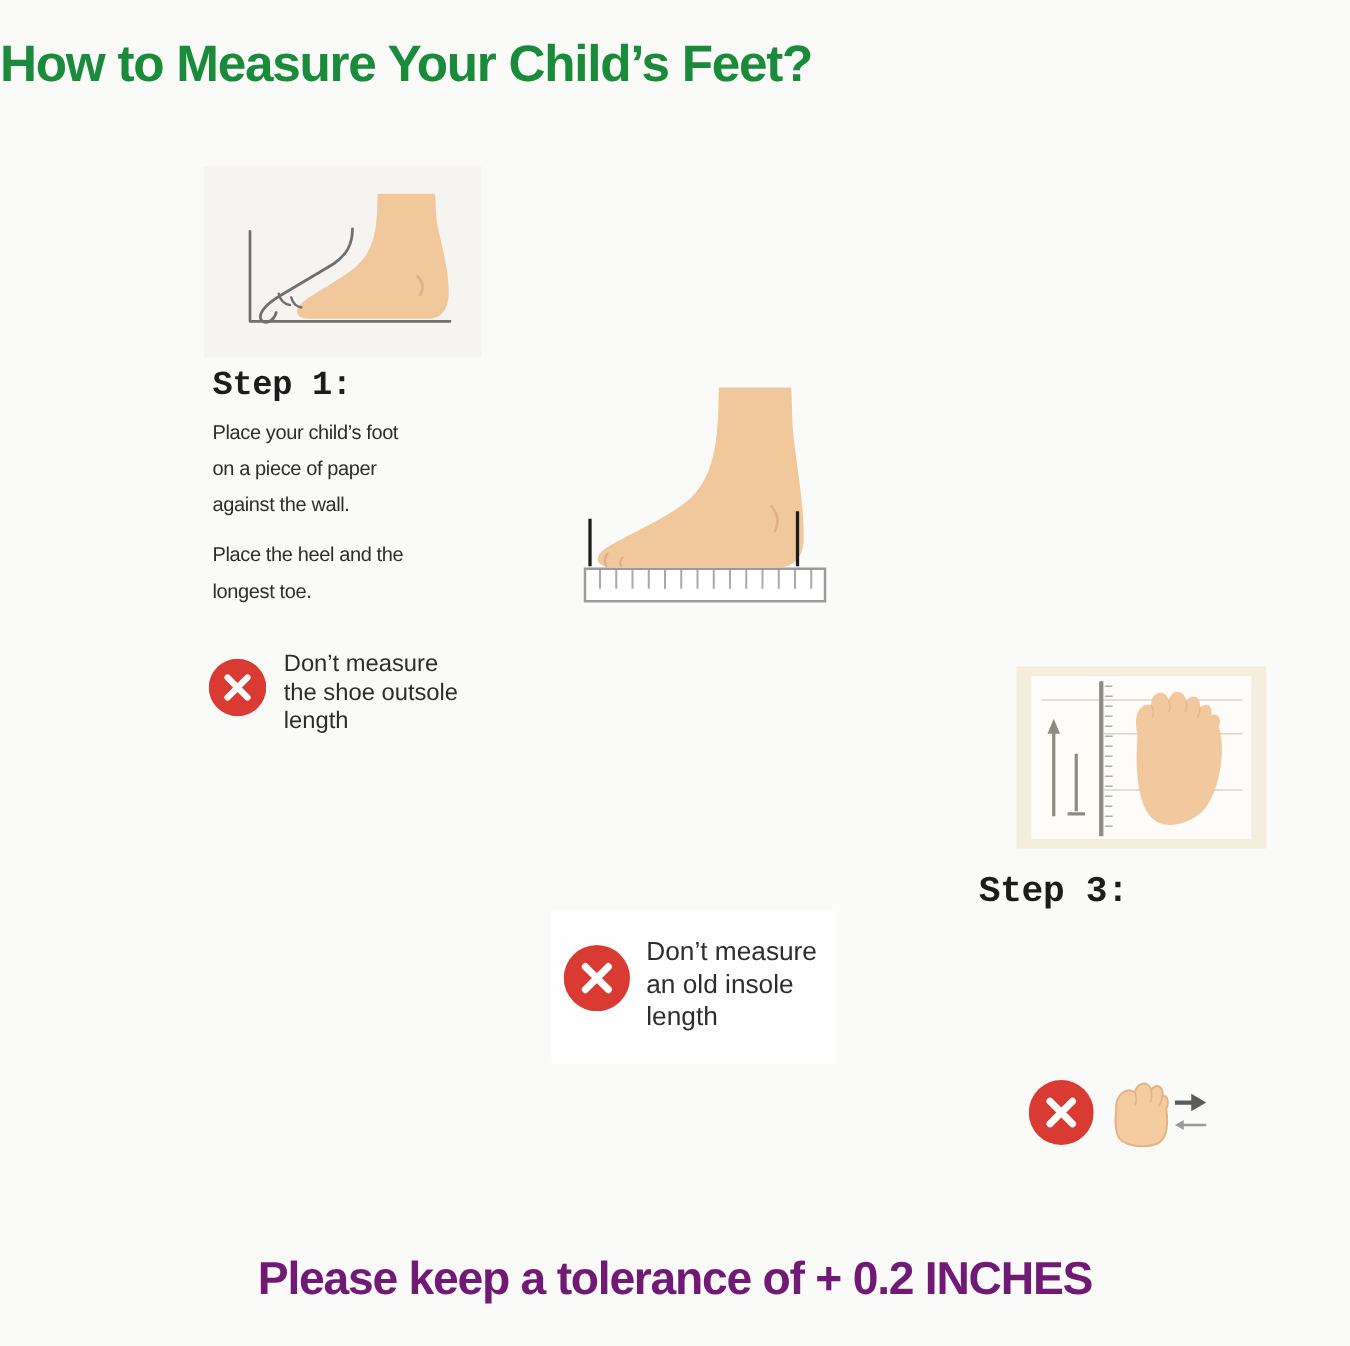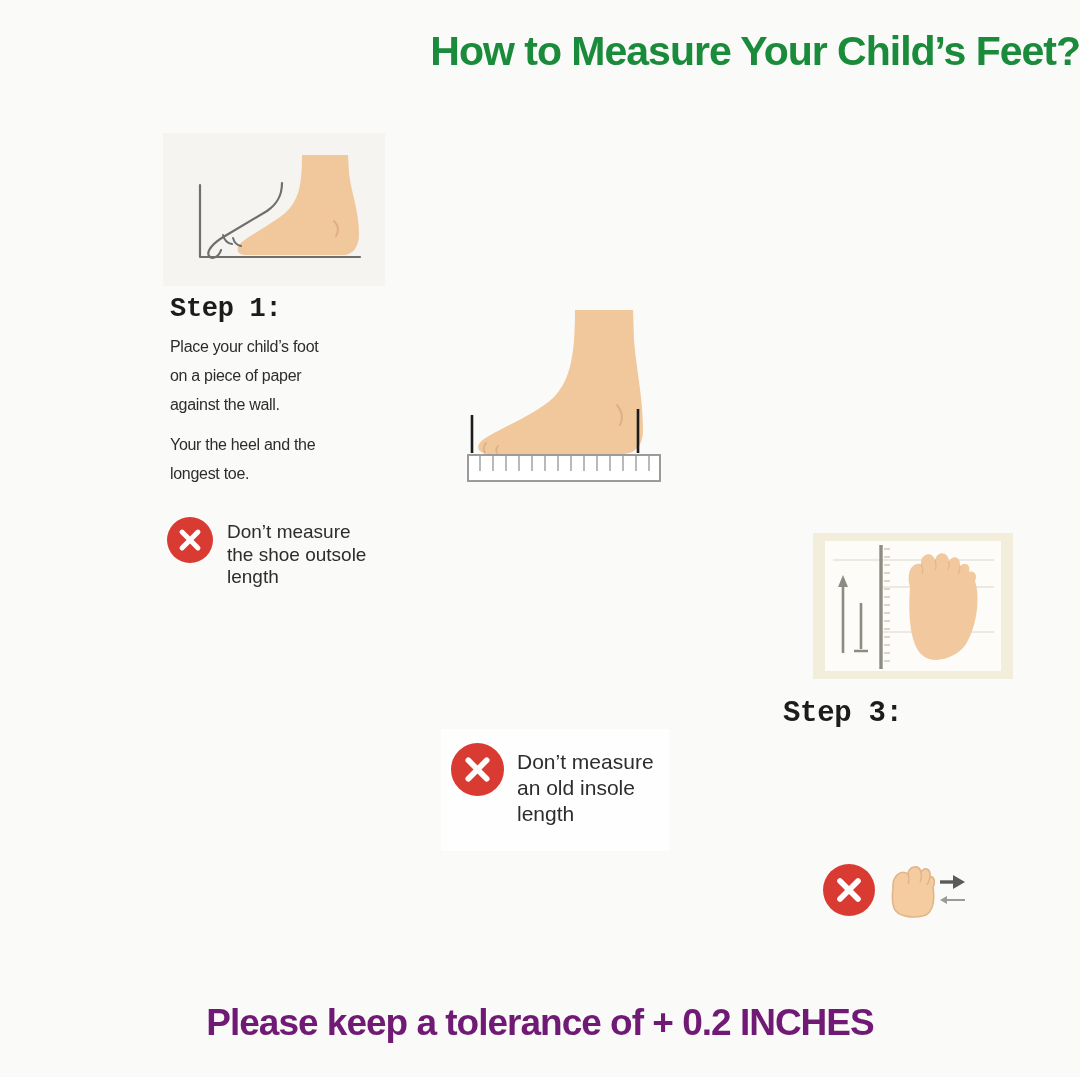--- a/index.html
+++ b/index.html
@@ -4,41 +4,41 @@
 <style>
   html,body { margin:0; padding:0; background:#ffffff; }
   #canvas {
     position:relative; width:1080px; height:1077px;
     background:#fafaf8; overflow:hidden;
     font-family:"Liberation Sans", sans-serif;
     color:#2d2d2d;
   }
   .title {
     position:absolute; top:28px; left:0; width:100%;
-    text-align:right; font-size:41px; font-weight:700;
+    text-align:left; font-size:41px; font-weight:700;
     letter-spacing:-1px; color:#1a8a3b;
   }
   .fig { position:absolute; }
   .fig1 { left:163px; top:133px; width:222px; height:153px; background:#f5f4f1; }
   .fig2 { left:450px; top:295px; width:250px; height:195px; }
   .fig3 { left:813px; top:533px; width:200px; height:146px; }
   .step-block { position:absolute; }
   .step1-block { left:170px; top:294px; }
   .step2-block { left:461px; top:504px; }
   .step3-block { left:783px; top:697px; }
   .step-label { font-size:29px; font-weight:700; color:#1c1c1c; letter-spacing:-0.3px;font-family:Liberation Mono, monospace; }
   .step1-block .step-label { font-size:27px; }
   .pre { white-space:pre-line; }
   .step-para {
     margin-top:9px; font-size:25px; line-height:32px;
     letter-spacing:-0.3px; color:#2d2d2d;
   }
   .step1-block .step-para { font-size:16px; line-height:29px; margin-top:8px; }
   .step1-block .para2 { margin-top:11px; }
-  .warn { position:absolute; display:flex; align-items:flex-start; }
+  .warn { position:absolute; display:flex; align-items:center; }
   .warn1 { left:167px; top:517px; }
   .warn2 { left:451px; top:743px; }
   .warn3 { left:823px; top:861px; align-items:center; }
   .warn .x-wrap { flex:0 0 auto; }
   .warn-text { font-size:19px; line-height:22.5px; padding-top:4px; margin-left:14px; color:#2d2d2d; }
   .warn2 .warn-text { font-size:21px; line-height:26px; padding-top:6px; margin-left:13px; }
   .warn2-card {
     position:absolute; left:441px; top:729px; width:228px; height:122px;
     background:#fefefe;
   }
@@ -65,21 +65,21 @@
       <path d="M119 50 C119 63 114 71 104 78 L62 103 C50 110 43 118 46 123 C49 127 56 124 58 117" fill="none" stroke="#6f6f6f" stroke-width="2.2" stroke-linecap="round"></path>
       <path d="M60 102 q2 8 9 9 M70 105 q2 7 8 8" fill="none" stroke="#6f6f6f" stroke-width="2" stroke-linecap="round"></path>
     </svg>
   </div>
 
   <div class="step-block step1-block">
     <div class="step-label">Step 1:</div>
     <div class="step-para pre">Place your child’s foot
 on a piece of paper
 against the wall.</div>
-    <div class="step-para pre para2">Your the heel and the
+    <div class="step-para pre para2">Place the heel and the
 longest toe.</div>
   </div>
 
   <div class="warn warn1">
     <span class="x-wrap">
       <svg width="46" height="46" viewBox="0 0 52 52">
         <circle cx="26" cy="26" r="26" fill="#d93b33"></circle>
         <path d="M17 17 L35 35 M35 17 L17 35" stroke="#ffffff" stroke-width="5.6" stroke-linecap="round"></path>
       </svg>
     </span>

